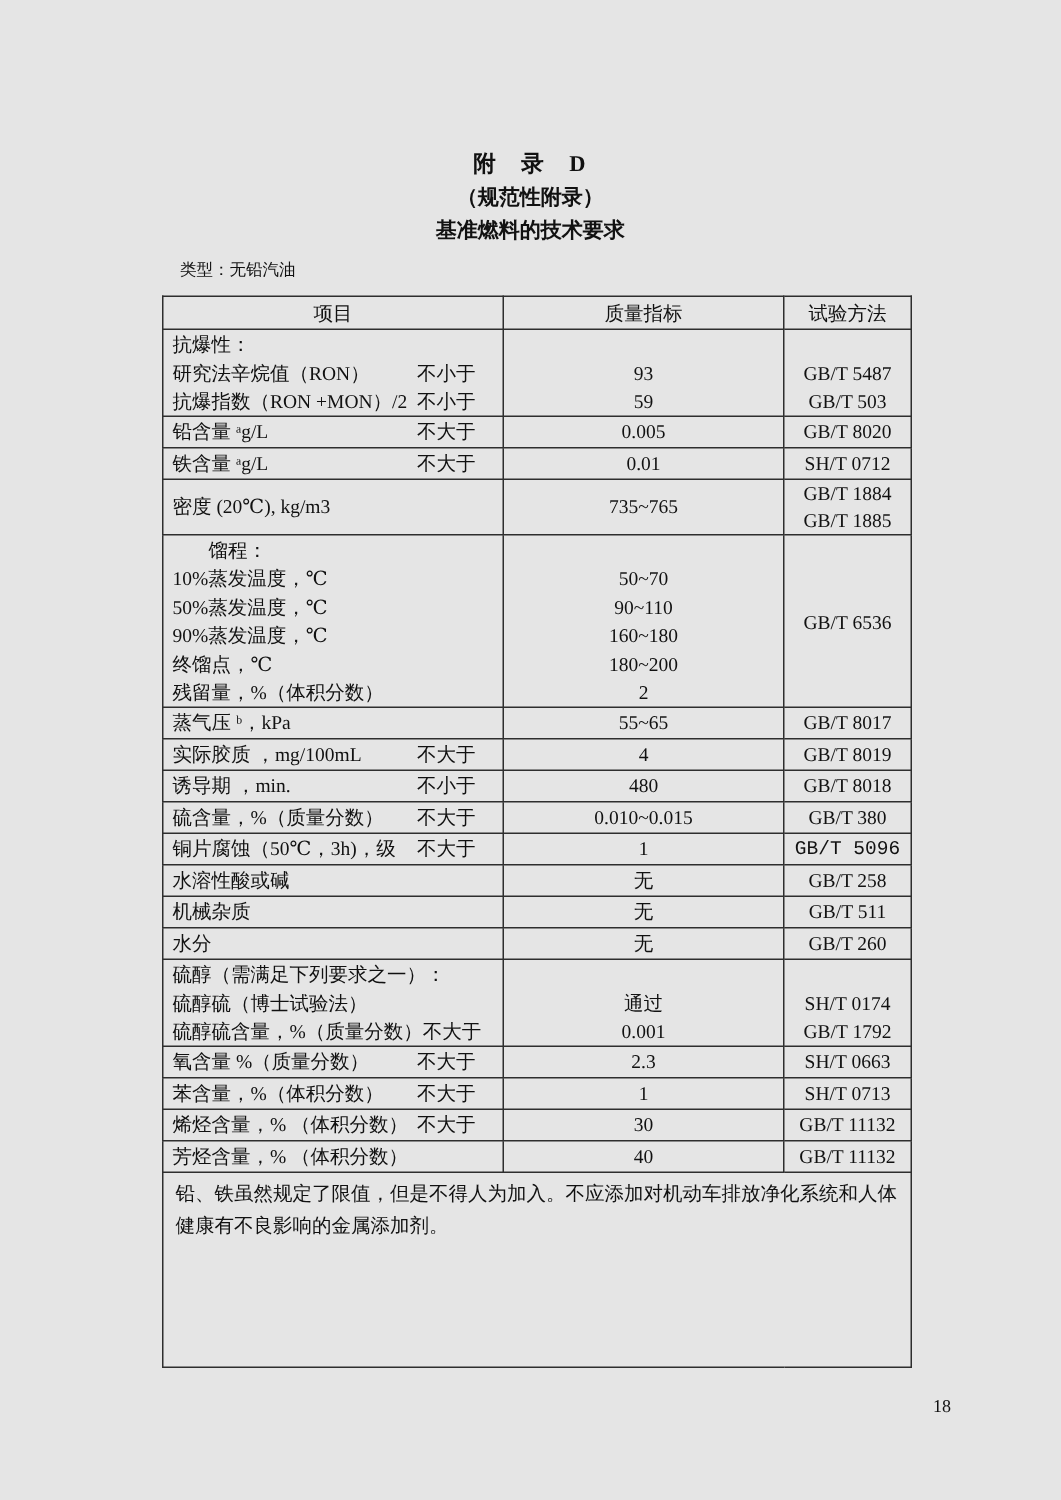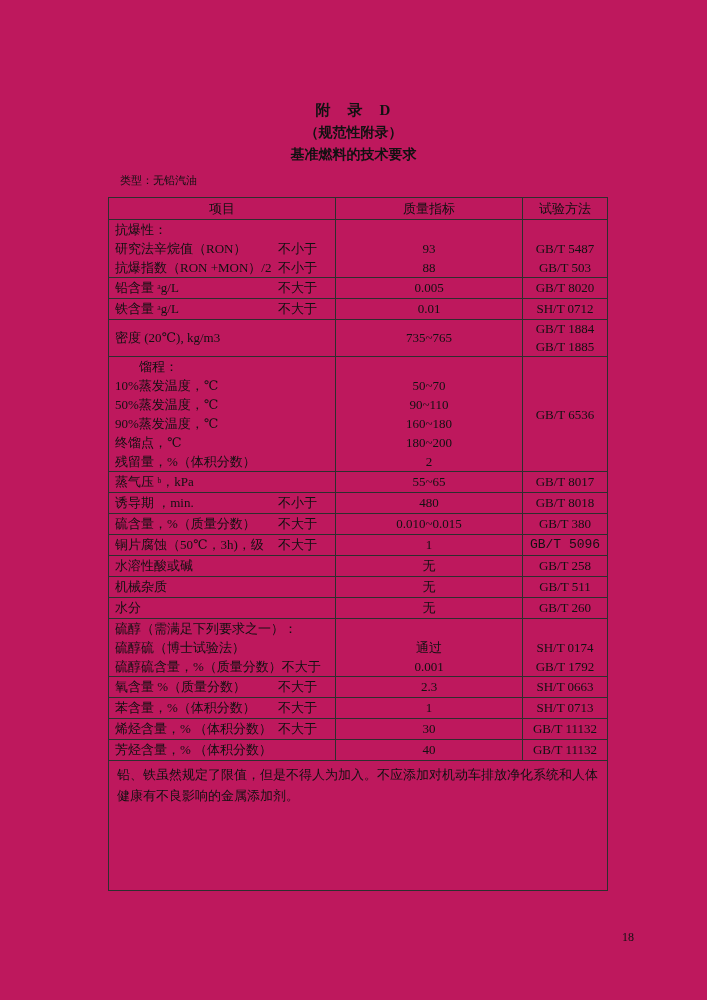--- a/index.html
+++ b/index.html
@@ -9,21 +9,21 @@
     width: 707px;
     height: 1000px;
     overflow: hidden;
     font-family: "Liberation Serif", "DejaVu Serif", serif;
     color: #111111;
   }
   .page {
     position: relative;
     width: 707px;
     height: 1000px;
-    background: #be185d;
+    background: #e5e5e5;
   }
   .title-block {
     position: absolute;
     top: 99px;
     left: 0;
     width: 707px;
     text-align: center;
     font-weight: bold;
   }
   .title-main {
@@ -137,21 +137,21 @@
               <div class="iline" style="height: 19px; line-height: 19px;">
                 <span>抗爆指数（RON +MON）/2</span>
                 <span>不小于</span>
               </div>
             </div>
           </td>
           <td>
             <div class="stack" style="height: 57px;">
               <div class="cline" style="height: 19px; line-height: 19px;"></div>
               <div class="cline" style="height: 19px; line-height: 19px; text-align: center;">93</div>
-              <div class="cline" style="height: 19px; line-height: 19px;">88</div>
+              <div class="cline" style="height: 19px; line-height: 19px;">59</div>
             </div>
           </td>
           <td>
             <div class="stack" style="height: 57px;">
               <div class="cline" style="height: 19px; line-height: 19px;"></div>
               <div class="cline" style="height: 19px; line-height: 19px;">GB/T 5487</div>
               <div class="cline" style="height: 19px; line-height: 19px;">GB/T 503</div>
             </div>
           </td>
         </tr>
@@ -270,20 +270,40 @@
           <td>
             <div class="stack" style="height: 20px;">
               <div class="cline" style="height: 20px; line-height: 20px;">GB/T 8017</div>
             </div>
           </td>
         </tr>
         <tr>
           <td>
             <div class="stack" style="height: 20px;">
               <div class="iline" style="height: 20px; line-height: 20px;">
+                <span>实际胶质 ，mg/100mL</span>
+                <span>不大于</span>
+              </div>
+            </div>
+          </td>
+          <td>
+            <div class="stack" style="height: 20px;">
+              <div class="cline" style="height: 20px; line-height: 20px;">4</div>
+            </div>
+          </td>
+          <td>
+            <div class="stack" style="height: 20px;">
+              <div class="cline" style="height: 20px; line-height: 20px;">GB/T 8019</div>
+            </div>
+          </td>
+        </tr>
+        <tr>
+          <td>
+            <div class="stack" style="height: 20px;">
+              <div class="iline" style="height: 20px; line-height: 20px;">
                 <span>诱导期 ，min.</span>
                 <span>不小于</span>
               </div>
             </div>
           </td>
           <td>
             <div class="stack" style="height: 20px;">
               <div class="cline" style="height: 20px; line-height: 20px;">480</div>
             </div>
           </td>

